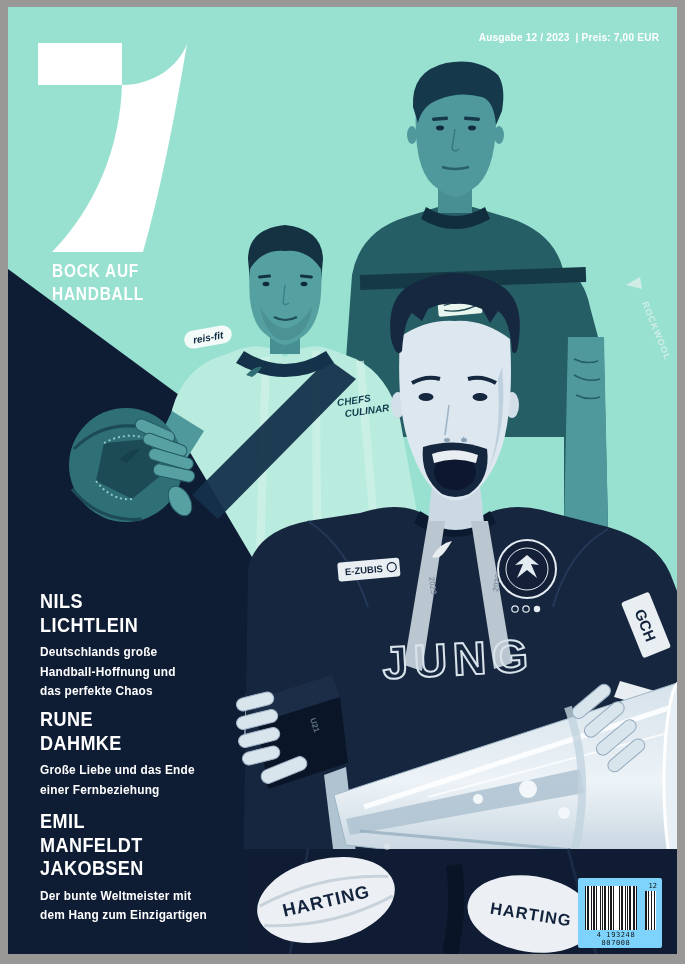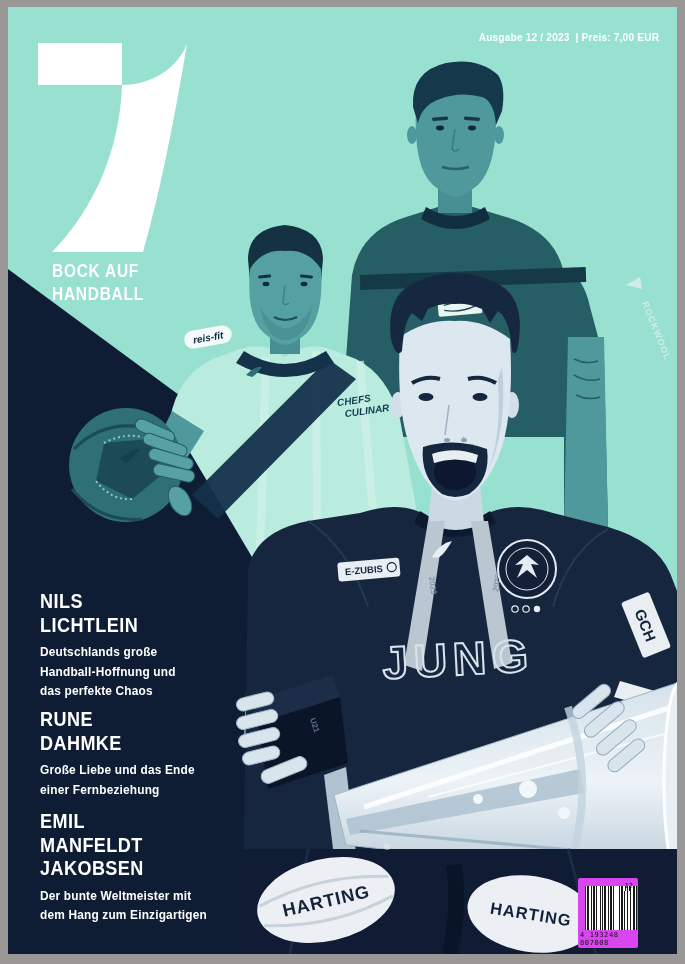--- a/index.html
+++ b/index.html
@@ -7,26 +7,26 @@
   .cover{position:absolute;left:8px;top:7px;width:669px;height:947px;background:#98E1D1;overflow:hidden;}
   .art{position:absolute;left:0;top:0;width:669px;height:947px;font-family:"Liberation Sans",sans-serif;}
   .meta{position:absolute;top:24px;right:18px;color:#FFFFFF;font-size:11px;font-weight:bold;
         letter-spacing:.2px;transform:scaleX(.92);transform-origin:100% 0;white-space:pre;}
   .masthead-text{position:absolute;left:44px;top:253px;color:#FFFFFF;font-weight:800;
         font-size:17.5px;line-height:23px;letter-spacing:.9px;transform:scaleX(.88);transform-origin:0 0;}
   .story{position:absolute;left:32px;width:230px;color:#FFFFFF;transform:scaleX(.88);transform-origin:0 0;}
   .story .h{font-size:20.5px;line-height:23.5px;font-weight:800;letter-spacing:.5px;white-space:pre-line;}
   .story .s{margin-top:6px;font-size:13.5px;line-height:19.5px;font-weight:700;letter-spacing:.2px;white-space:pre-line;}
   #story-1{top:582px;} #story-2{top:700px;} #story-3{top:802px;}
-  .barcode{position:absolute;left:570px;top:871px;width:60px;height:70px;background:#d946ef;border-radius:2px;}
+  .barcode{position:absolute;left:570px;top:871px;width:84px;height:70px;background:#7dd3fc;border-radius:2px;}
   .bars{position:absolute;left:7px;top:8px;width:52px;height:44px;
         background:repeating-linear-gradient(90deg,#191919 0 1px,#fff 1px 2px,#191919 2px 3.5px,#fff 3.5px 6px,#191919 6px 7px,#fff 7px 8.5px);}
   .bars2{position:absolute;right:6px;top:13px;width:11px;height:39px;
         background:repeating-linear-gradient(90deg,#191919 0 1.5px,#fff 1.5px 3px,#191919 3px 4px,#fff 4px 5.5px);}
-  .bc-num{position:absolute;left:2px;top:53px;width:60px;text-align:left;font-size:7px;letter-spacing:.6px;
+  .bc-num{position:absolute;left:8px;top:53px;width:60px;text-align:center;font-size:7px;letter-spacing:.6px;
         color:#111;font-family:"DejaVu Sans Mono",monospace;}
   .bc-issue{position:absolute;right:5px;top:4px;font-size:7px;color:#111;font-family:"DejaVu Sans Mono",monospace;}
 </style>
 </head>
 <body>
 
 <div class="frame">
   <div class="cover">
 
     <svg class="art" viewBox="0 0 669 947">

